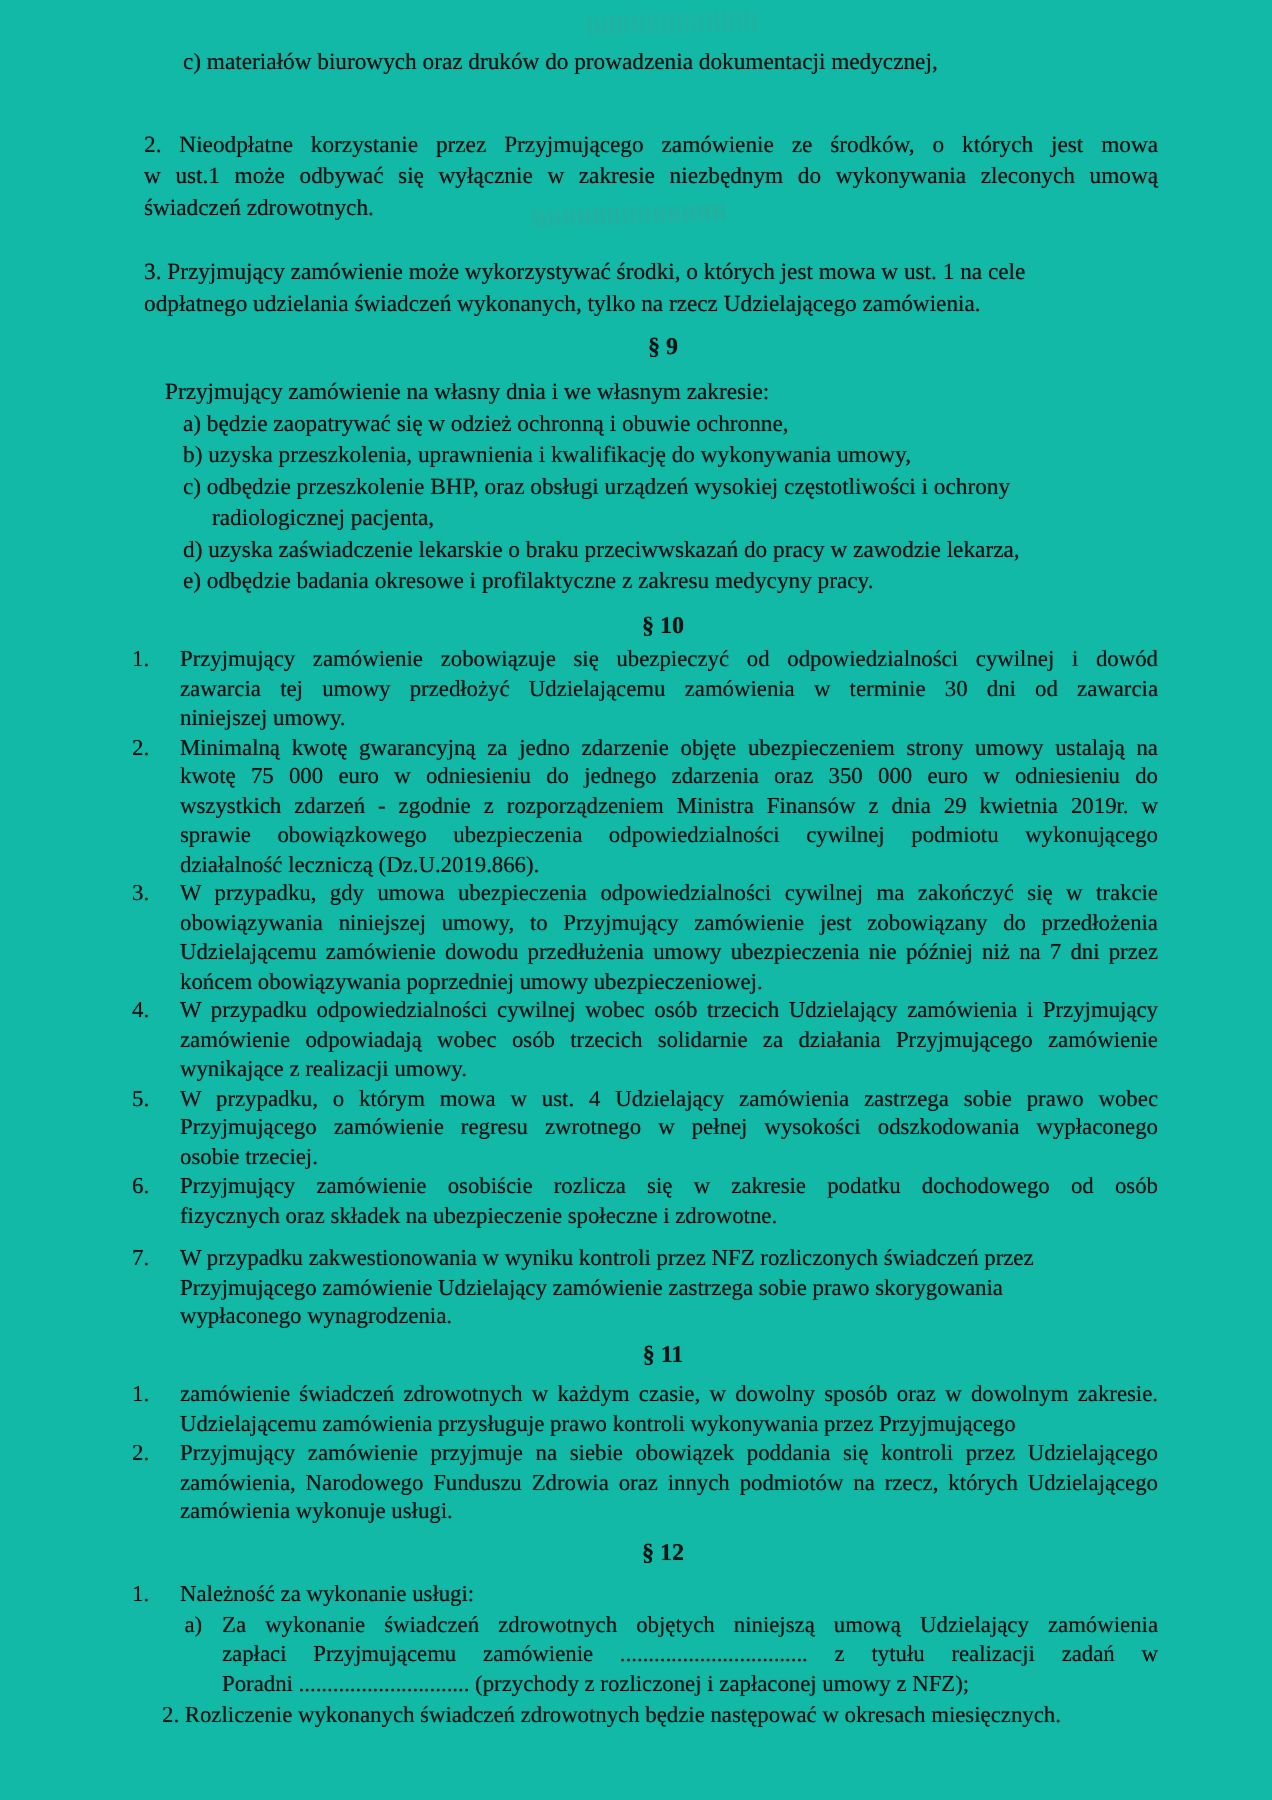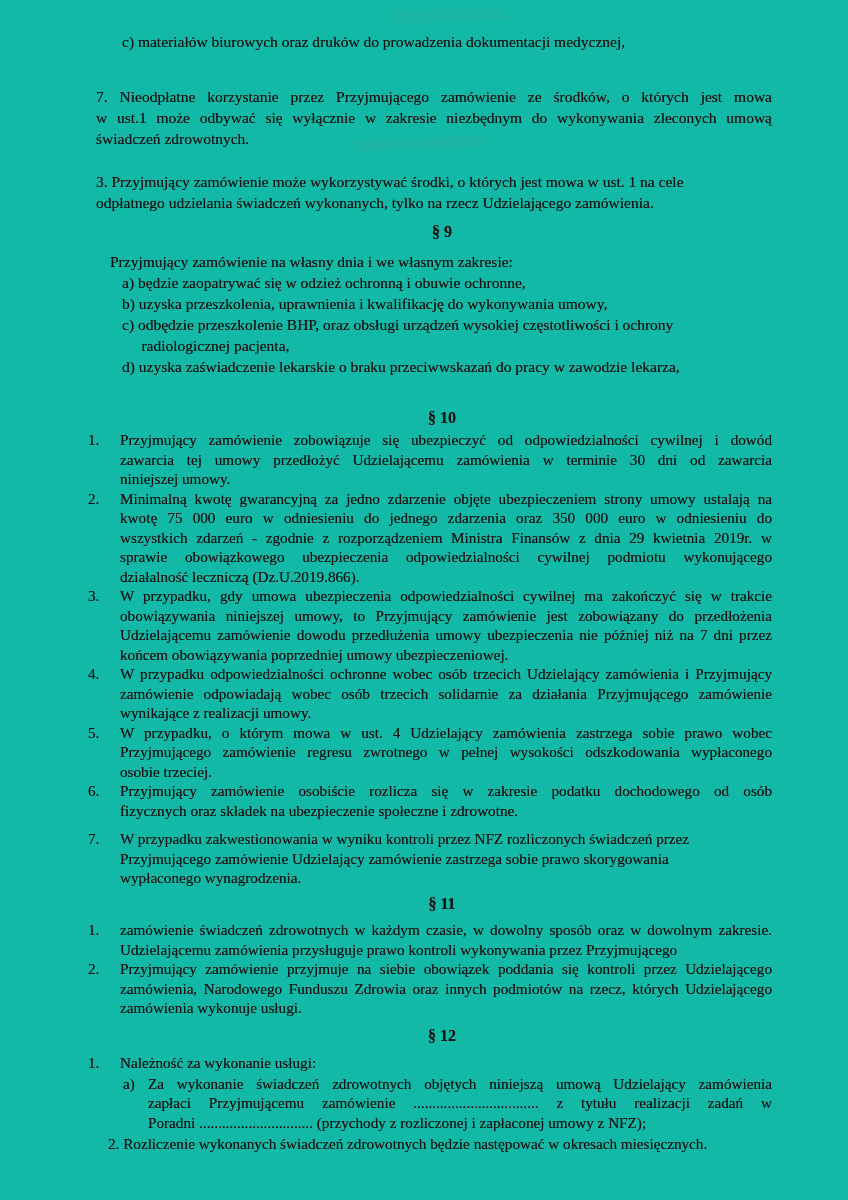--- a/index.html
+++ b/index.html
@@ -39,39 +39,40 @@
 <body>
 
 <div class="page">
 
   <div class="smudge smudge-top"></div>
   <div class="smudge smudge-mid"></div>
 
   <div class="blk lh21" style="left:122px;top:31px;width:620px;">c) materiałów biurowych oraz druków do prowadzenia dokumentacji medycznej,</div>
 
   <div class="blk lh21 just" style="left:96px;top:86px;width:676px;">
-      <div class="ln">7. Nieodpłatne korzystanie przez Przyjmującego zamówienie ze środków, o których jest mowa</div>
+      <div class="ln">2. Nieodpłatne korzystanie przez Przyjmującego zamówienie ze środków, o których jest mowa</div>
       <div class="ln">w ust.1 może odbywać się wyłącznie w zakresie niezbędnym do wykonywania zleconych umową</div>
       <div class="ln">świadczeń zdrowotnych.</div>
     </div>
 
   <div class="blk lh21" style="left:96px;top:171px;width:676px;">
       <div class="ln">3. Przyjmujący zamówienie może wykorzystywać środki, o których jest mowa w ust. 1 na cele</div>
       <div class="ln">odpłatnego udzielania świadczeń wykonanych, tylko na rzecz Udzielającego zamówienia.</div>
     </div>
 
   <div class="blk heading" style="left:88px;top:221px;">§ 9</div>
 
   <div class="blk lh21" style="left:110px;top:251px;width:650px;">
     <div>Przyjmujący zamówienie na własny dnia i we własnym zakresie:</div>
     <div class="prewrap">a) będzie zaopatrywać się w odzież ochronną i obuwie ochronne,</div>
     <div class="prewrap">b) uzyska przeszkolenia, uprawnienia i kwalifikację do wykonywania umowy,</div>
     <div class="prewrap">c) odbędzie przeszkolenie BHP, oraz obsługi urządzeń wysokiej częstotliwości i ochrony
      radiologicznej pacjenta,</div>
     <div class="prewrap">d) uzyska zaświadczenie lekarskie o braku przeciwwskazań do pracy w zawodzie lekarza,</div>
+    <div class="prewrap">e) odbędzie badania okresowe i profilaktyczne z zakresu medycyny pracy.</div>
   </div>
 
   <div class="blk heading" style="left:88px;top:407px;">§ 10</div>
 
   <div class="blk lh195" style="left:88px;top:430px;width:684px;">
     <div class="row">
       <div class="num">1.</div>
       <div class="txt just">
           <div class="ln">Przyjmujący zamówienie zobowiązuje się ubezpieczyć od odpowiedzialności cywilnej i dowód</div>
           <div class="ln">zawarcia tej umowy przedłożyć Udzielającemu zamówienia w terminie 30 dni od zawarcia</div>
@@ -93,21 +94,21 @@
       <div class="txt just">
           <div class="ln">W przypadku, gdy umowa ubezpieczenia odpowiedzialności cywilnej ma zakończyć się w trakcie</div>
           <div class="ln">obowiązywania niniejszej umowy, to Przyjmujący zamówienie jest zobowiązany do przedłożenia</div>
           <div class="ln">Udzielającemu zamówienie dowodu przedłużenia umowy ubezpieczenia nie później niż na 7 dni przez</div>
           <div class="ln">końcem obowiązywania poprzedniej umowy ubezpieczeniowej.</div>
         </div>
     </div>
     <div class="row">
       <div class="num">4.</div>
       <div class="txt just">
-          <div class="ln">W przypadku odpowiedzialności ochronne wobec osób trzecich Udzielający zamówienia i Przyjmujący</div>
+          <div class="ln">W przypadku odpowiedzialności cywilnej wobec osób trzecich Udzielający zamówienia i Przyjmujący</div>
           <div class="ln">zamówienie odpowiadają wobec osób trzecich solidarnie za działania Przyjmującego zamówienie</div>
           <div class="ln">wynikające z realizacji umowy.</div>
         </div>
     </div>
     <div class="row">
       <div class="num">5.</div>
       <div class="txt just">
           <div class="ln">W przypadku, o którym mowa w ust. 4 Udzielający zamówienia zastrzega sobie prawo wobec</div>
           <div class="ln">Przyjmującego zamówienie regresu zwrotnego w pełnej wysokości odszkodowania wypłaconego</div>
           <div class="ln">osobie trzeciej.</div>

